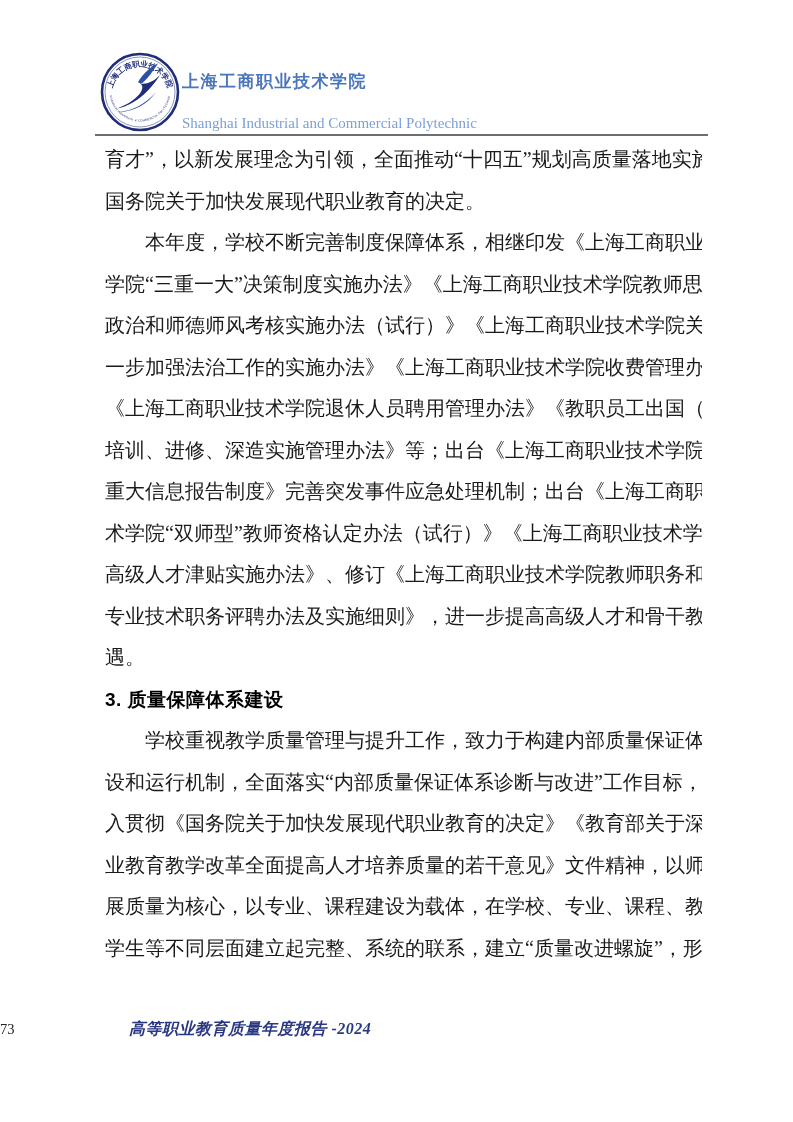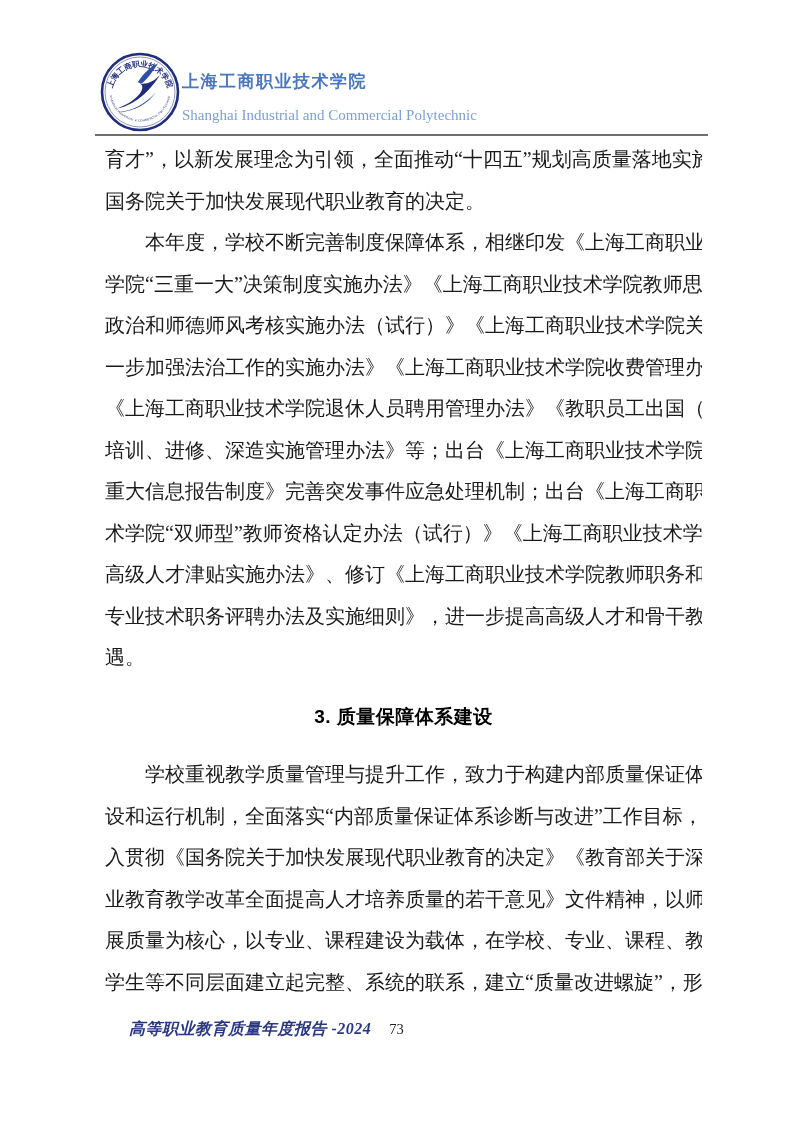--- a/index.html
+++ b/index.html
@@ -16,56 +16,56 @@
     position:absolute;left:100px;top:52px;width:80px;height:80px;
   }
   .titles{position:absolute;left:182px;top:71px;}
   .title-zh{
     font-family:"Liberation Sans","DejaVu Sans",sans-serif;
     font-weight:700;font-size:17px;line-height:22px;
     color:#4a76bc;letter-spacing:1.5px;
   }
   .title-en{
     font-family:"Liberation Serif","DejaVu Serif",serif;
-    font-size:15px;line-height:20px;margin-top:12px;
+    font-size:15px;line-height:20px;margin-top:20px;
     color:#7ca0d6;
   }
   .header-rule{
     position:absolute;left:95px;top:134px;width:613px;height:2px;
     background:#6f6f6f;
   }
   
   .doc-body{
     position:absolute;left:105px;top:139px;width:597px;
     font-size:20px;color:#1a1a1a;
   }
   .para{margin:0;padding:0;}
   .line{
     line-height:41.5px;height:41.5px;white-space:nowrap;
     text-align:justify;text-align-last:justify;
     overflow:hidden;
   }
   .para.endleft .line:last-child{text-align-last:left;}
   .para.indent .line:first-child{text-indent:2em;}
   .section-heading{
-    margin:17px;font-family:"Liberation Sans","DejaVu Sans",sans-serif;
+    margin:0;font-family:"Liberation Sans","DejaVu Sans",sans-serif;
     font-weight:700;font-size:19px;color:#000;
     line-height:41.5px;height:41.5px;
-    text-align:center;letter-spacing:0.5px;
+    text-align:left;letter-spacing:0.5px;
   }
   
   .footer-title{
     position:absolute;left:105px;top:1018px;
     font-family:"Liberation Serif","DejaVu Serif",serif;
     font-weight:700;font-style:italic;
     font-size:16px;line-height:22px;color:#2a3781;letter-spacing:0.5px;margin-left:24px;
   }
   .footer-page{
     position:absolute;left:0;top:1018px;width:793px;
-    text-align:center;font-size:14.5px;line-height:22px;color:#222;
+    text-align:left;font-size:14.5px;line-height:22px;color:#222;
     font-family:"Liberation Serif","DejaVu Serif",serif;
   }
   
   .seal-ring-zh{font-family:"Liberation Sans","DejaVu Sans",sans-serif;font-size:7.6px;font-weight:700;fill:#1f2d7b;}
   .seal-ring-en{font-family:"Liberation Sans","DejaVu Sans",sans-serif;font-size:2.9px;fill:#1f2d7b;letter-spacing:0.2px;}
 </style>
 </head>
 <body>
 
 <div class="page">

